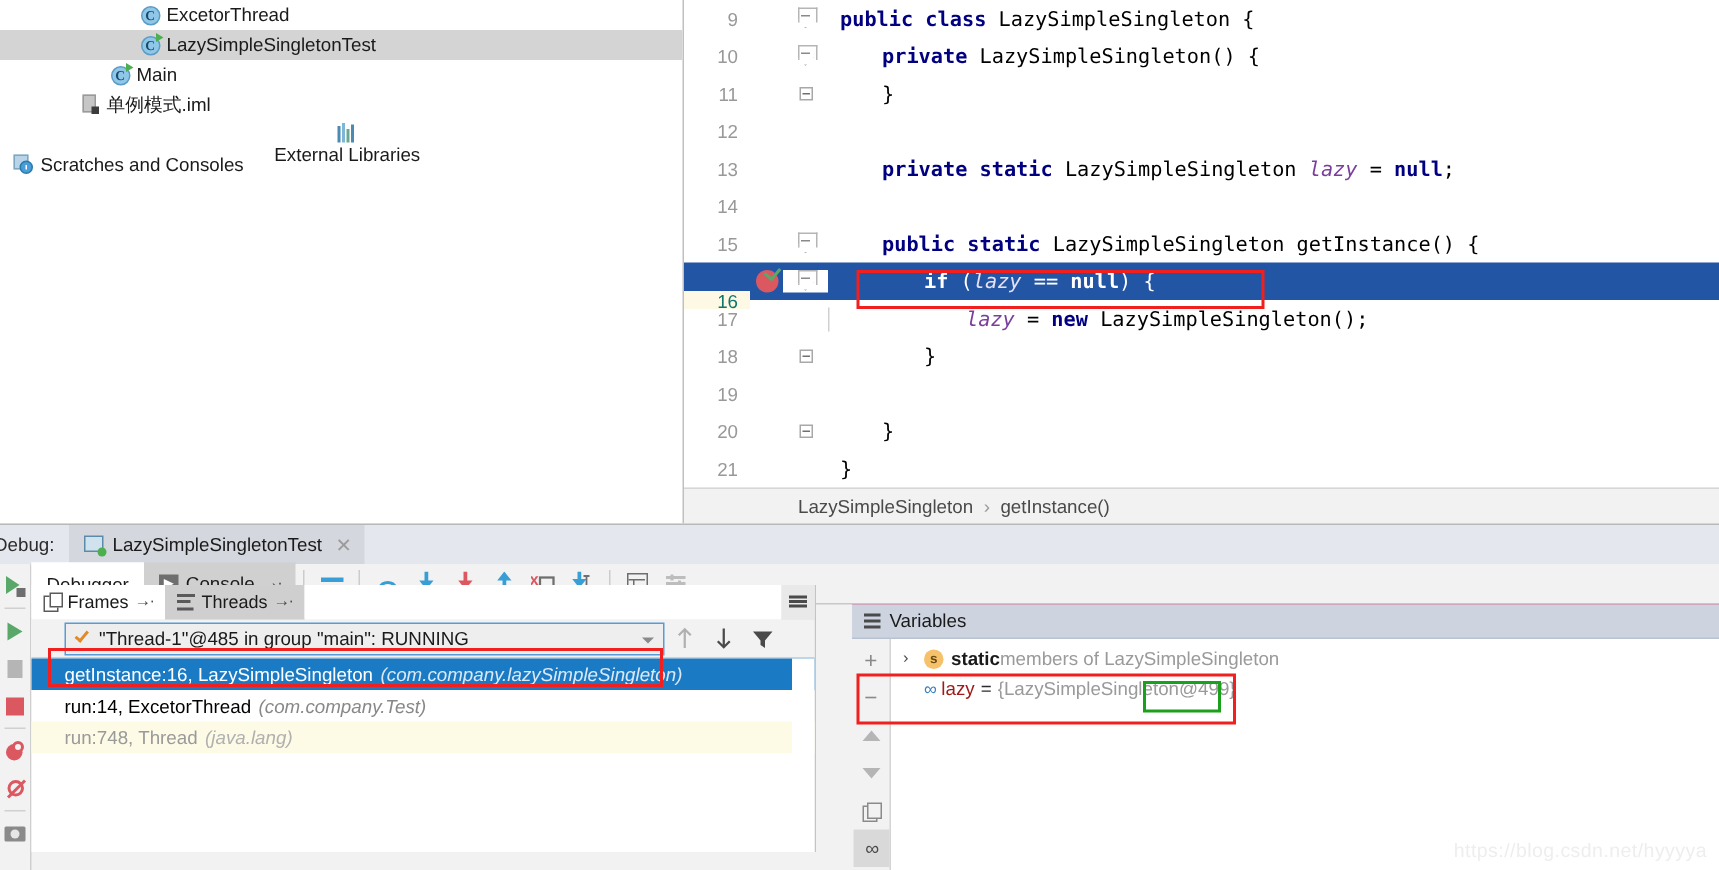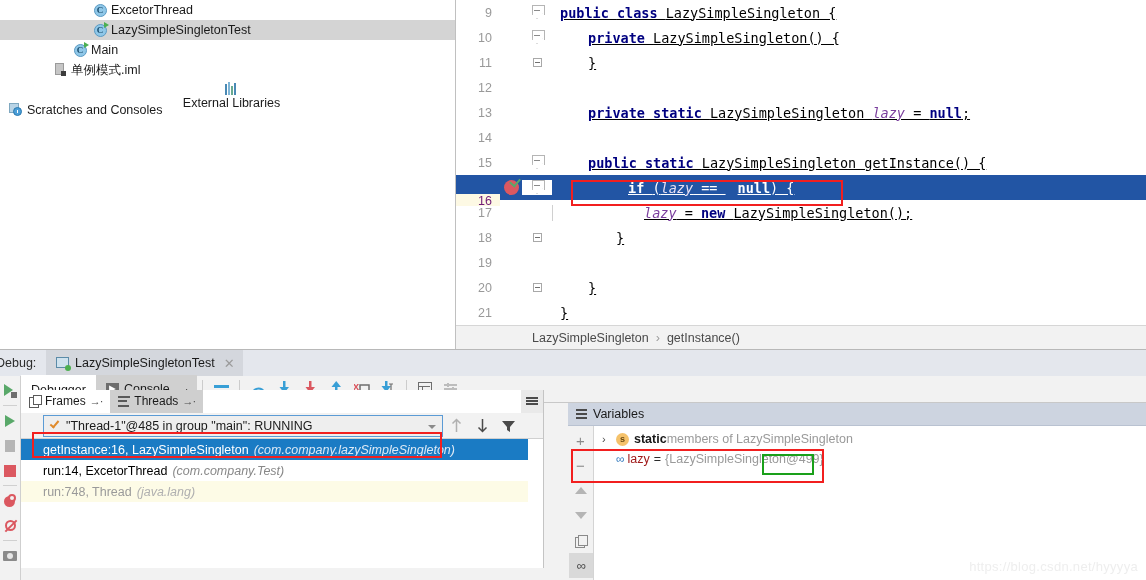--- a/index.html
+++ b/index.html
@@ -100,29 +100,29 @@
     color: #999999;
     font-family: "Liberation Sans", sans-serif;
     font-size: 12.5px;
     background: #ffffff;
   }
   .gutter-fold {
     width: 30px; flex: 0 0 30px;
     display: flex; align-items: center; justify-content: center;
     position: relative;
   }
-  .code-text { flex: 1 1 auto; padding-left: 8px; text-decoration: underline; }
+  .code-text { flex: 1 1 auto; padding-left: 8px; }
   .code-line.exec { background: #2255a4; }
-  .code-line.exec .lineno { background: #fdf9e4; color: #701a75; margin-top: 27px; }
+  .code-line.exec .lineno { background: #fdf9e4; color: #0f766e; margin-top: 27px; }
   .code-line.exec .gutter-fold { background: #ffffff; }
   .code-line.exec .code-text { color: #ffffff; }
   .code-line.bp .lineno { background: #fdf9e4; }
 
   .kw { color: #000080; font-weight: bold; }
-  .exec .kw { color: #ffffff; font-weight: bold; margin-left: 12px; }
+  .exec .kw { color: #ffffff; font-weight: bold; }
   .fld { color: #7a3e9d; font-style: italic; }
   .exec .fld { color: #e8e0f4; font-style: italic; }
   .pl { color: #000000; }
   .exec .pl { color: #ffffff; }
 
   .fold-box {
     width: 9px; height: 9px; border: 1px solid #a8a8a8; background: #ffffff;
     position: relative;
   }
   .fold-box::after {

